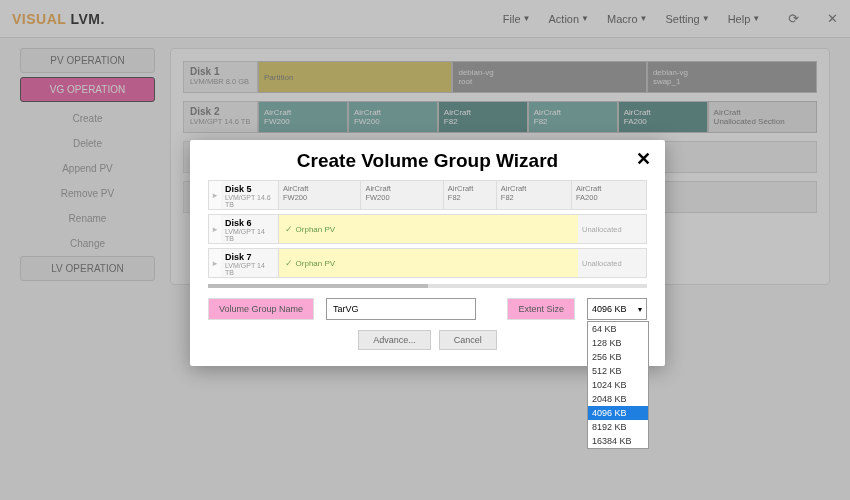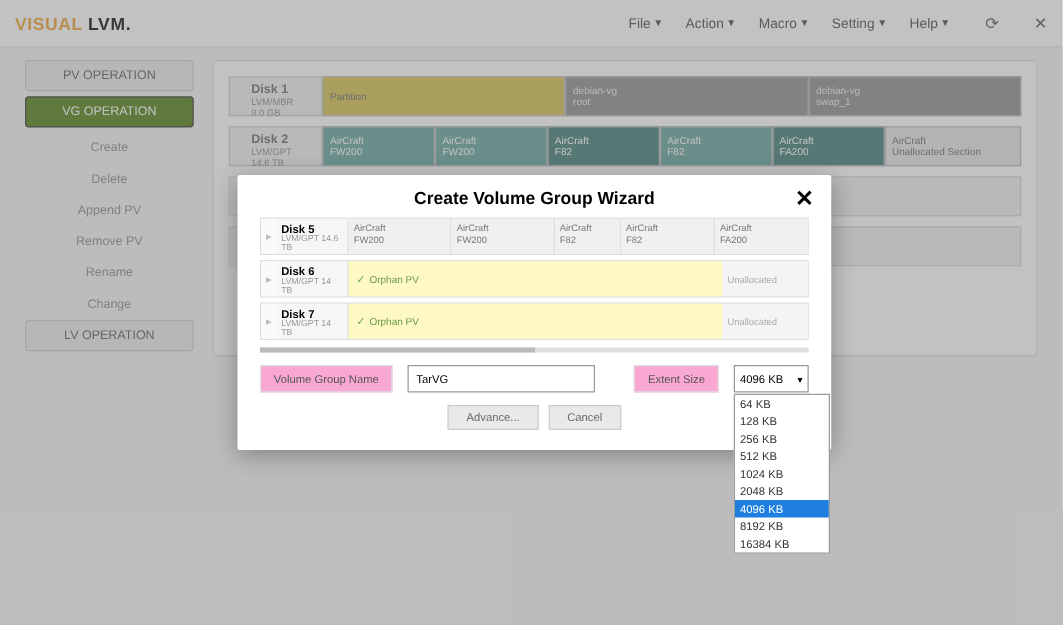--- a/index.html
+++ b/index.html
@@ -7,56 +7,56 @@
 .header { background: #fff; height: 38px; display: flex; align-items: center; padding: 0 12px; border-bottom: 1px solid #ddd; }
 .logo { font-weight: bold; font-size: 14px; letter-spacing: 0.5px; }
 .logo .orange { color: #f0a030; }
 .menus { margin-left: auto; display: flex; gap: 18px; font-size: 11px; color: #444; }
 .menu-item { cursor: pointer; display: flex; align-items: center; gap: 2px;}
 .caret { font-size: 8px; }
 .sync-icon, .close-icon { margin-left: 10px; font-size: 13px; color: #555; cursor: pointer; }
 .main { display: flex; padding: 10px 20px; gap: 15px; }
 .sidebar { width: 135px; }
 .side-section { background: #ececec; font-size: 10px; text-align: center; padding: 6px 0; color: #555; border-radius: 3px; margin-bottom: 4px; border:1px solid #ccc; cursor:pointer;}
-.side-section.active { background: #4d7c0f; color: #fff; border-color:#2c2c2c;}
+.side-section.active { background: #ec4899; color: #fff; border-color:#2c2c2c;}
 .side-item { font-size: 10px; text-align: center; padding: 7px 0; color: #888; cursor: pointer; }
 .content { flex: 1; background: #fff; border:1px solid #ddd; border-radius:4px; padding:12px; font-size:9px; color:#666;}
 .disk-row { display:flex; align-items:stretch; margin-bottom:8px; height:32px;}
-.disk-head { width:75px; background:#eee; border:1px solid #ccc; padding:4px 17px;}
+.disk-head { width:75px; background:#eee; border:1px solid #ccc; padding:4px 6px;}
 .disk-head .dn { font-weight:bold; font-size:10px;}
 .disk-head .di { font-size:7.5px; color:#888;}
 .seg { border:1px solid #bbb; padding:3px 5px; font-size:8px; overflow:hidden; display:flex; flex-direction:column; justify-content:center;}
 .seg.yellow { background:#d4c04a; }
 .seg.dgray { background:#8a8a8a; color:#eee;}
 .seg.teal { background:#5fa09a; color:#fff;}
 .seg.dteal { background:#3d7b76; color:#fff;}
 .seg.lgray { background:#e4e4e4;}
 .overlay { position:absolute; inset:0; background:rgba(120,120,120,0.45); }
 .modal { position:absolute; left:190px; top:140px; width:475px; background:#fff; border-radius:2px; box-shadow:0 4px 20px rgba(0,0,0,0.3); padding:10px 18px 16px;}
 .modal-close { position:absolute; right:14px; top:8px; font-size:18px; font-weight:bold; cursor:pointer;}
-.modal-title { text-align:center; font-size:14px; font-weight:600; margin-bottom:8px;}
+.modal-title { text-align:center; font-size:19px; font-weight:600; margin-bottom:8px;}
 .mdisk { display:flex; align-items:stretch; height:30px; margin-bottom:4px; border:1px solid #ddd;}
 .mdisk .dhead{ width:58px; background:#f6f6f6; padding:3px 4px; border-right:1px solid #ddd;}
 .mdisk .dhead .dn{font-size:9px;font-weight:bold;}
 .mdisk .dhead .di{font-size:7px;color:#999;}
 .mdisk .part{ flex:1; display:flex;}
 .mdisk .cell { border-right:1px solid #ddd; padding:3px 4px; font-size:7.5px; color:#777; background:#f0f0f0;}
 .mdisk .cell:last-child{border-right:none;}
 .mdisk .orphan { flex:1; background:#fef9c3; padding:5px 6px; font-size:8px; color:#6a9a4a; display:flex; align-items:center; gap:3px;}
 .mdisk .orphan::before{content:"\2713"; color:#7aaa5a; font-size:9px;}
 .mdisk .unalloc { width:68px; background:#f4f4f4; font-size:7.5px; color:#aaa; display:flex; align-items:center; padding:0 4px;}
 .expander { width:12px; background:#fafafa; display:flex; align-items:center; justify-content:center; color:#bbb; font-size:9px;}
 .modal-scroll { height:4px; background:#e0e0e0; margin:6px 0 10px; position:relative;}
 .modal-scroll::before{content:""; position:absolute; left:0; top:0; height:100%; width:50%; background:#bbb;}
 .form-row { display:flex; align-items:center; gap:12px; font-size:10px; margin-bottom:10px;}
 .form-label { background:#f9a8d4; border:1px solid #ddd; padding:5px 10px; font-size:9px; color:#555;}
 .form-input { border:1px solid #999; padding:4px 6px; font-size:9px; width:150px; height:22px;}
 .extent-select { border:1px solid #999; padding:3px 4px; font-size:9px; width:60px; height:22px; display:flex; align-items:center; justify-content:space-between; cursor:pointer; position:relative;}
 .extent-select .arr{font-size:8px;}
-.dropdown { position:absolute; top:22px; left:-1px; width:77px; background:#fff; border:1px solid #999; z-index:10;}
+.dropdown { position:absolute; top:22px; left:-1px; width:62px; background:#fff; border:1px solid #999; z-index:10;}
 .dropdown .opt{ padding:2px 4px; font-size:9px; color:#333; cursor:pointer;}
 .dropdown .opt.sel{ background:#1e7fe0; color:#fff;}
 .btn-row { display:flex; gap:8px; justify-content:center;}
 .btn { background:#e9e9e9; border:1px solid #ccc; padding:4px 14px; font-size:9px; color:#666; cursor:pointer;}
 .spacer{flex:1;}
 .bg-disk3,.bg-disk4{opacity:0.6;}
 </style>
 </head>
 <body>
 

